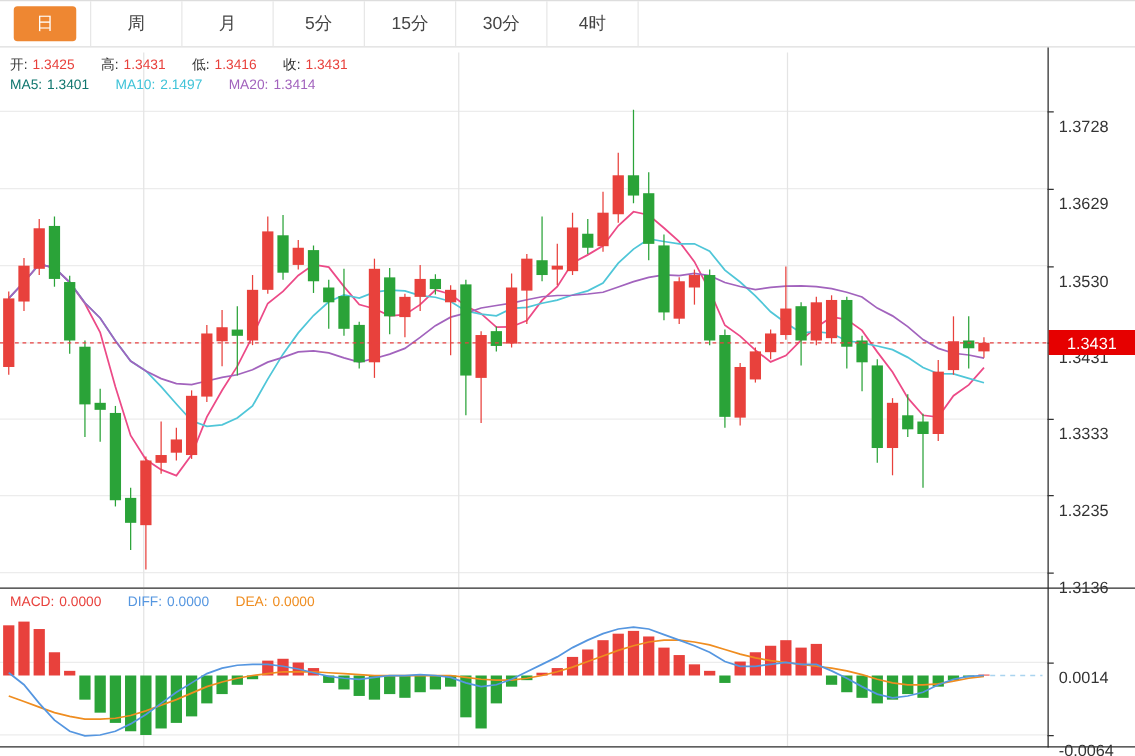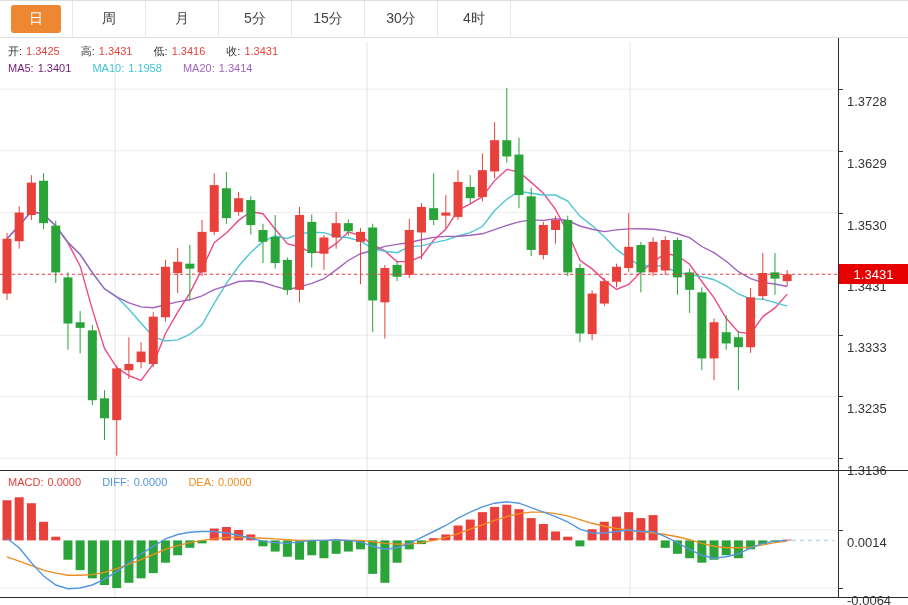--- a/index.html
+++ b/index.html
@@ -12,21 +12,21 @@
   .tab{width:73px;height:100%;display:flex;align-items:center;justify-content:center;
        border-right:1px solid #e7e7e7;font-size:14px;color:#444;cursor:pointer;
        box-sizing:border-box;}
   .tab .pill{padding:5px 18px;border-radius:3px;}
   .tab.active .pill{background:#ee8732;color:#fff;}
   
   .legend{position:absolute;left:8px;font-size:11px;z-index:5;white-space:nowrap;}
   .legend span{margin-right:4px;}
   .lbl{color:#333;}
   .red{color:#e8413c;}
-  .pink{color:#701a75;}
+  .pink{color:#0f766e;}
   .cyan{color:#3fc3d8;}
   .purple{color:#a263bd;}
   .blue{color:#5596e0;}
   .orange{color:#ef8d20;text-align:right;}
   .gap{display:inline-block;width:10px;}
   
   svg{position:absolute;left:0;display:block;}
   #price-svg{top:38px;}
   #macd-svg{top:471px;}
   .divider{position:absolute;left:0;width:908px;height:1px;background:#2b2b2b;}
@@ -65,21 +65,21 @@
 
 <div class="legend" style="top:44px;">
   <span class="lbl">开:</span><span class="red">1.3425</span><span class="gap"></span>
   <span class="lbl">高:</span><span class="red">1.3431</span><span class="gap"></span>
   <span class="lbl">低:</span><span class="red">1.3416</span><span class="gap"></span>
   <span class="lbl">收:</span><span class="red">1.3431</span>
 </div>
 
 <div class="legend" style="top:62px;">
   <span class="pink">MA5:</span><span class="pink">1.3401</span><span class="gap"></span>
-  <span class="cyan">MA10:</span><span class="cyan">1.1958</span><span class="gap"></span>
+  <span class="cyan">MA10:</span><span class="cyan">2.1497</span><span class="gap"></span>
   <span class="purple">MA20:</span><span class="purple">1.3414</span>
 </div>
 
 <svg id="price-svg" width="838" height="432">
     <line x1="0" y1="51.11688311688309" x2="838" y2="51.11688311688309" stroke="#ececec" stroke-width="1"></line>
     <line x1="0" y1="112.831168831169" x2="838" y2="112.831168831169" stroke="#ececec" stroke-width="1"></line>
     <line x1="0" y1="174.5454545454549" x2="838" y2="174.5454545454549" stroke="#ececec" stroke-width="1"></line>
     <line x1="0" y1="236.25974025974082" x2="838" y2="236.25974025974082" stroke="#ececec" stroke-width="1"></line>
     <line x1="0" y1="297.3506493506502" x2="838" y2="297.3506493506502" stroke="#ececec" stroke-width="1"></line>
     <line x1="0" y1="358.44155844155955" x2="838" y2="358.44155844155955" stroke="#ececec" stroke-width="1"></line>

